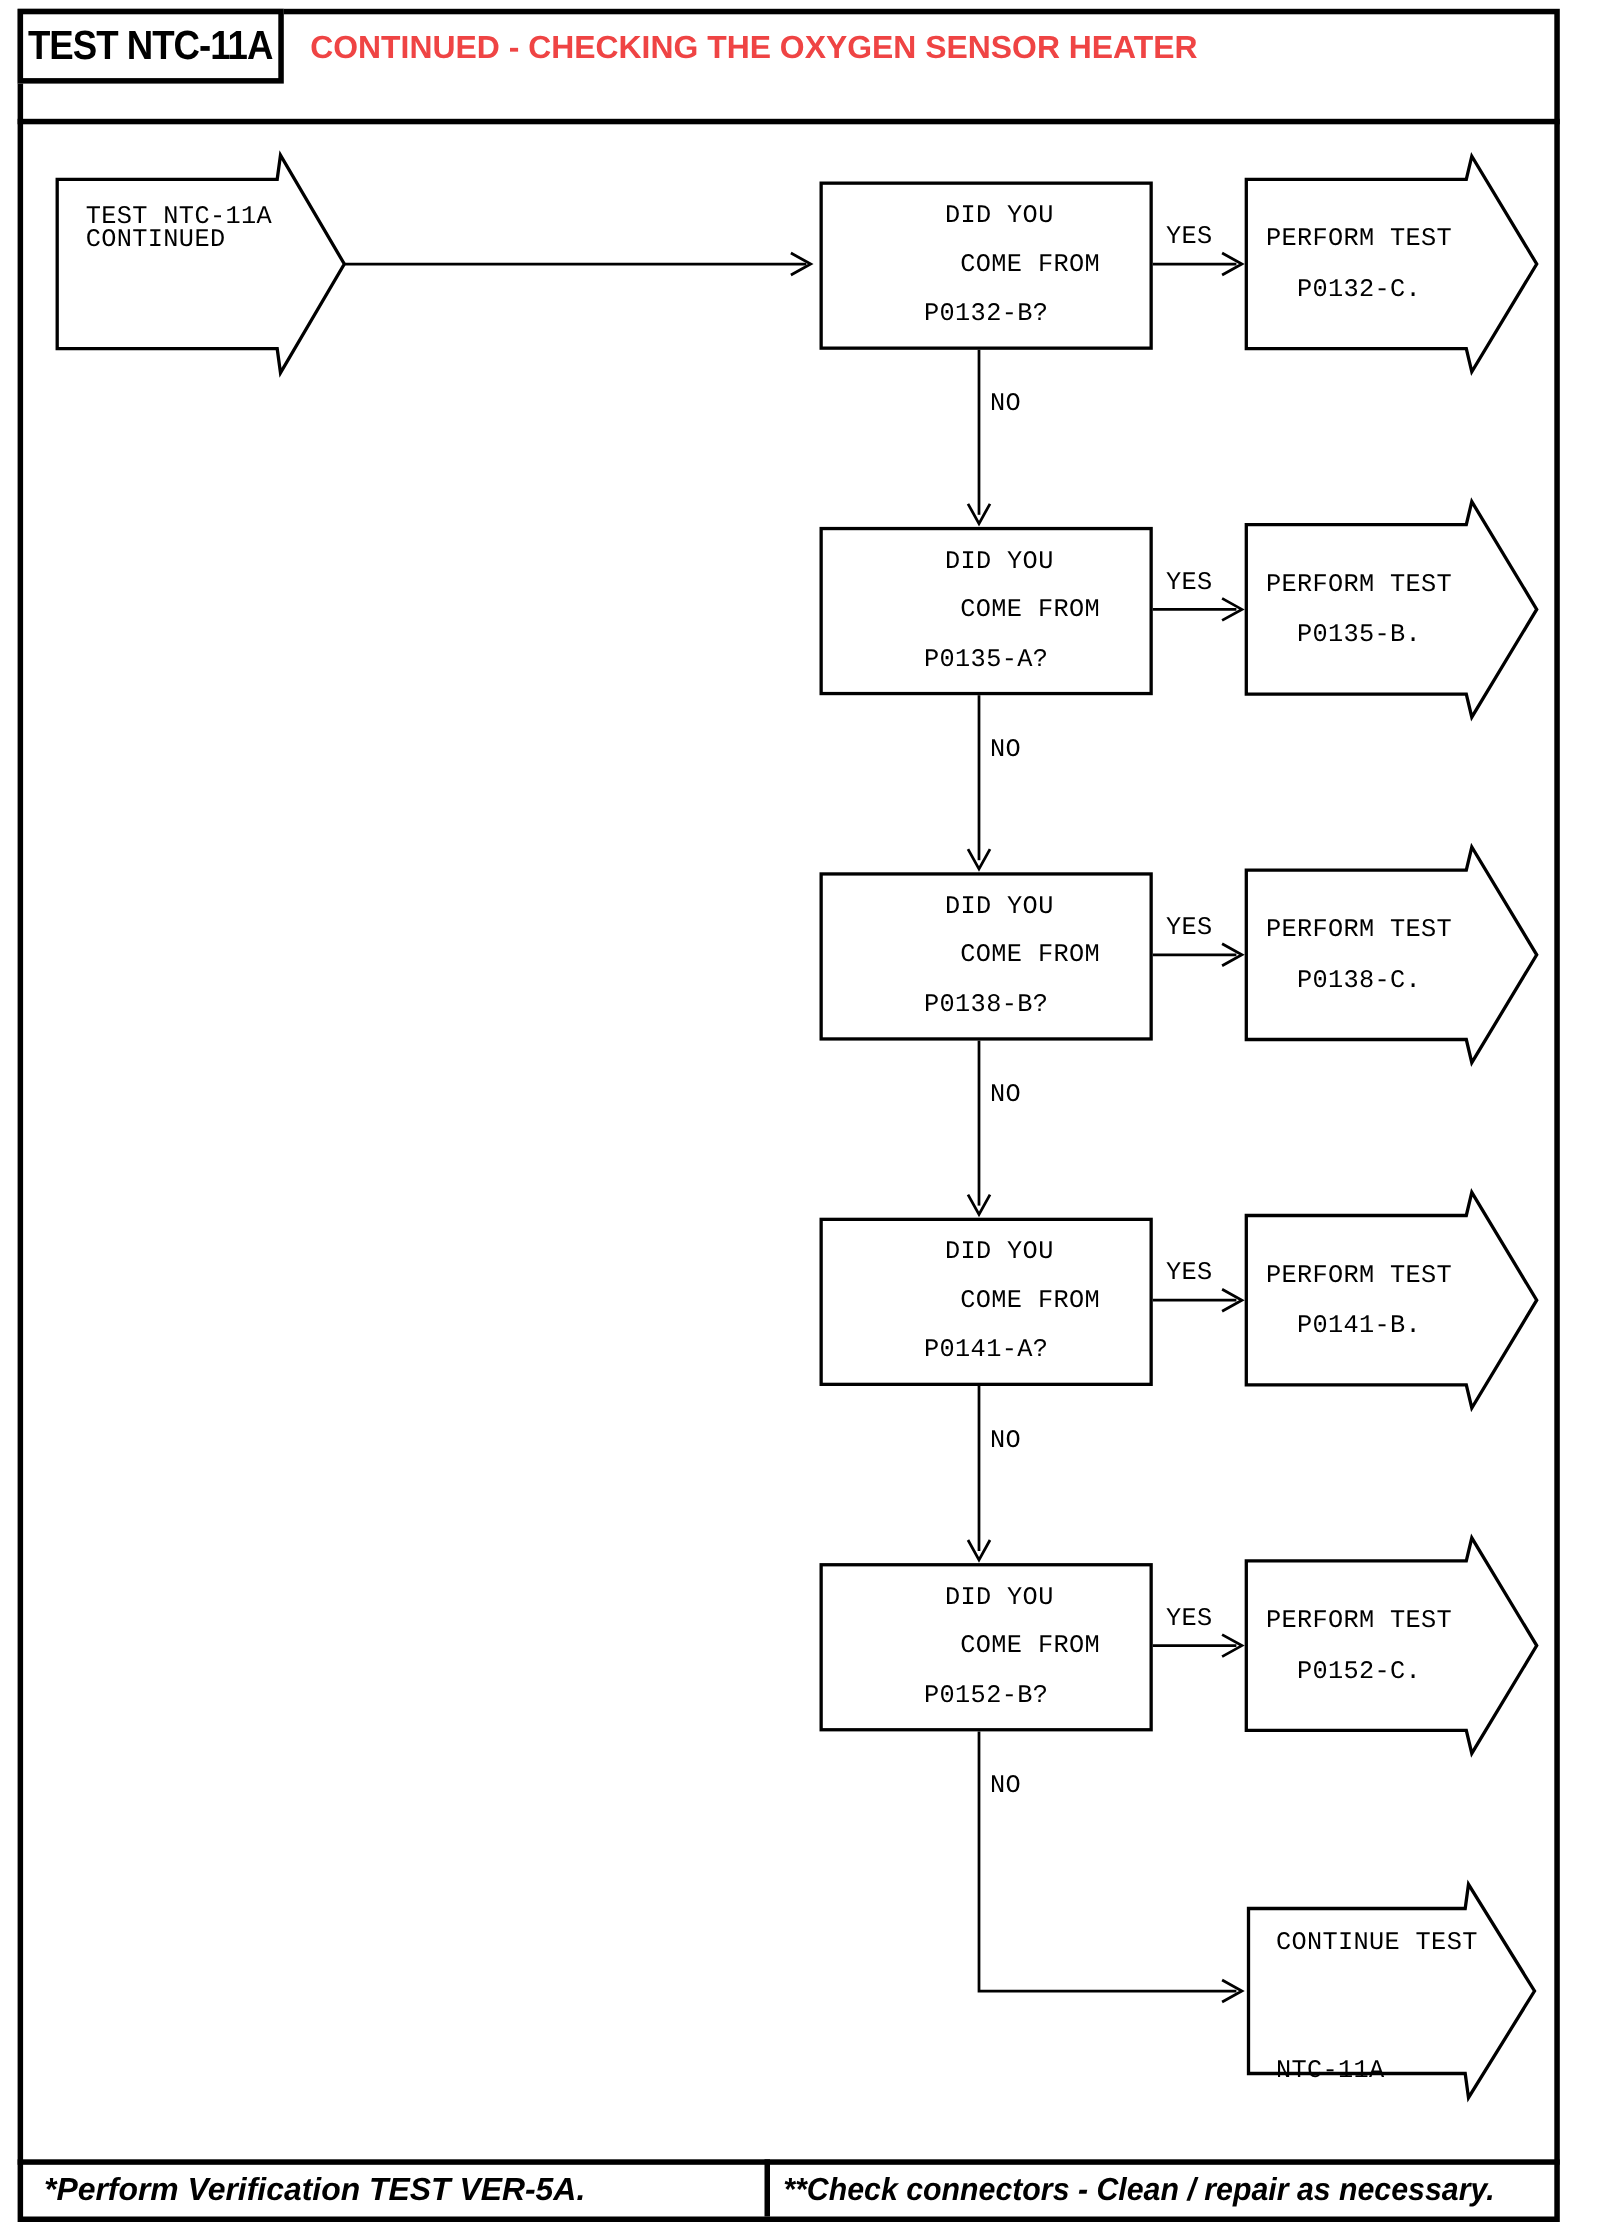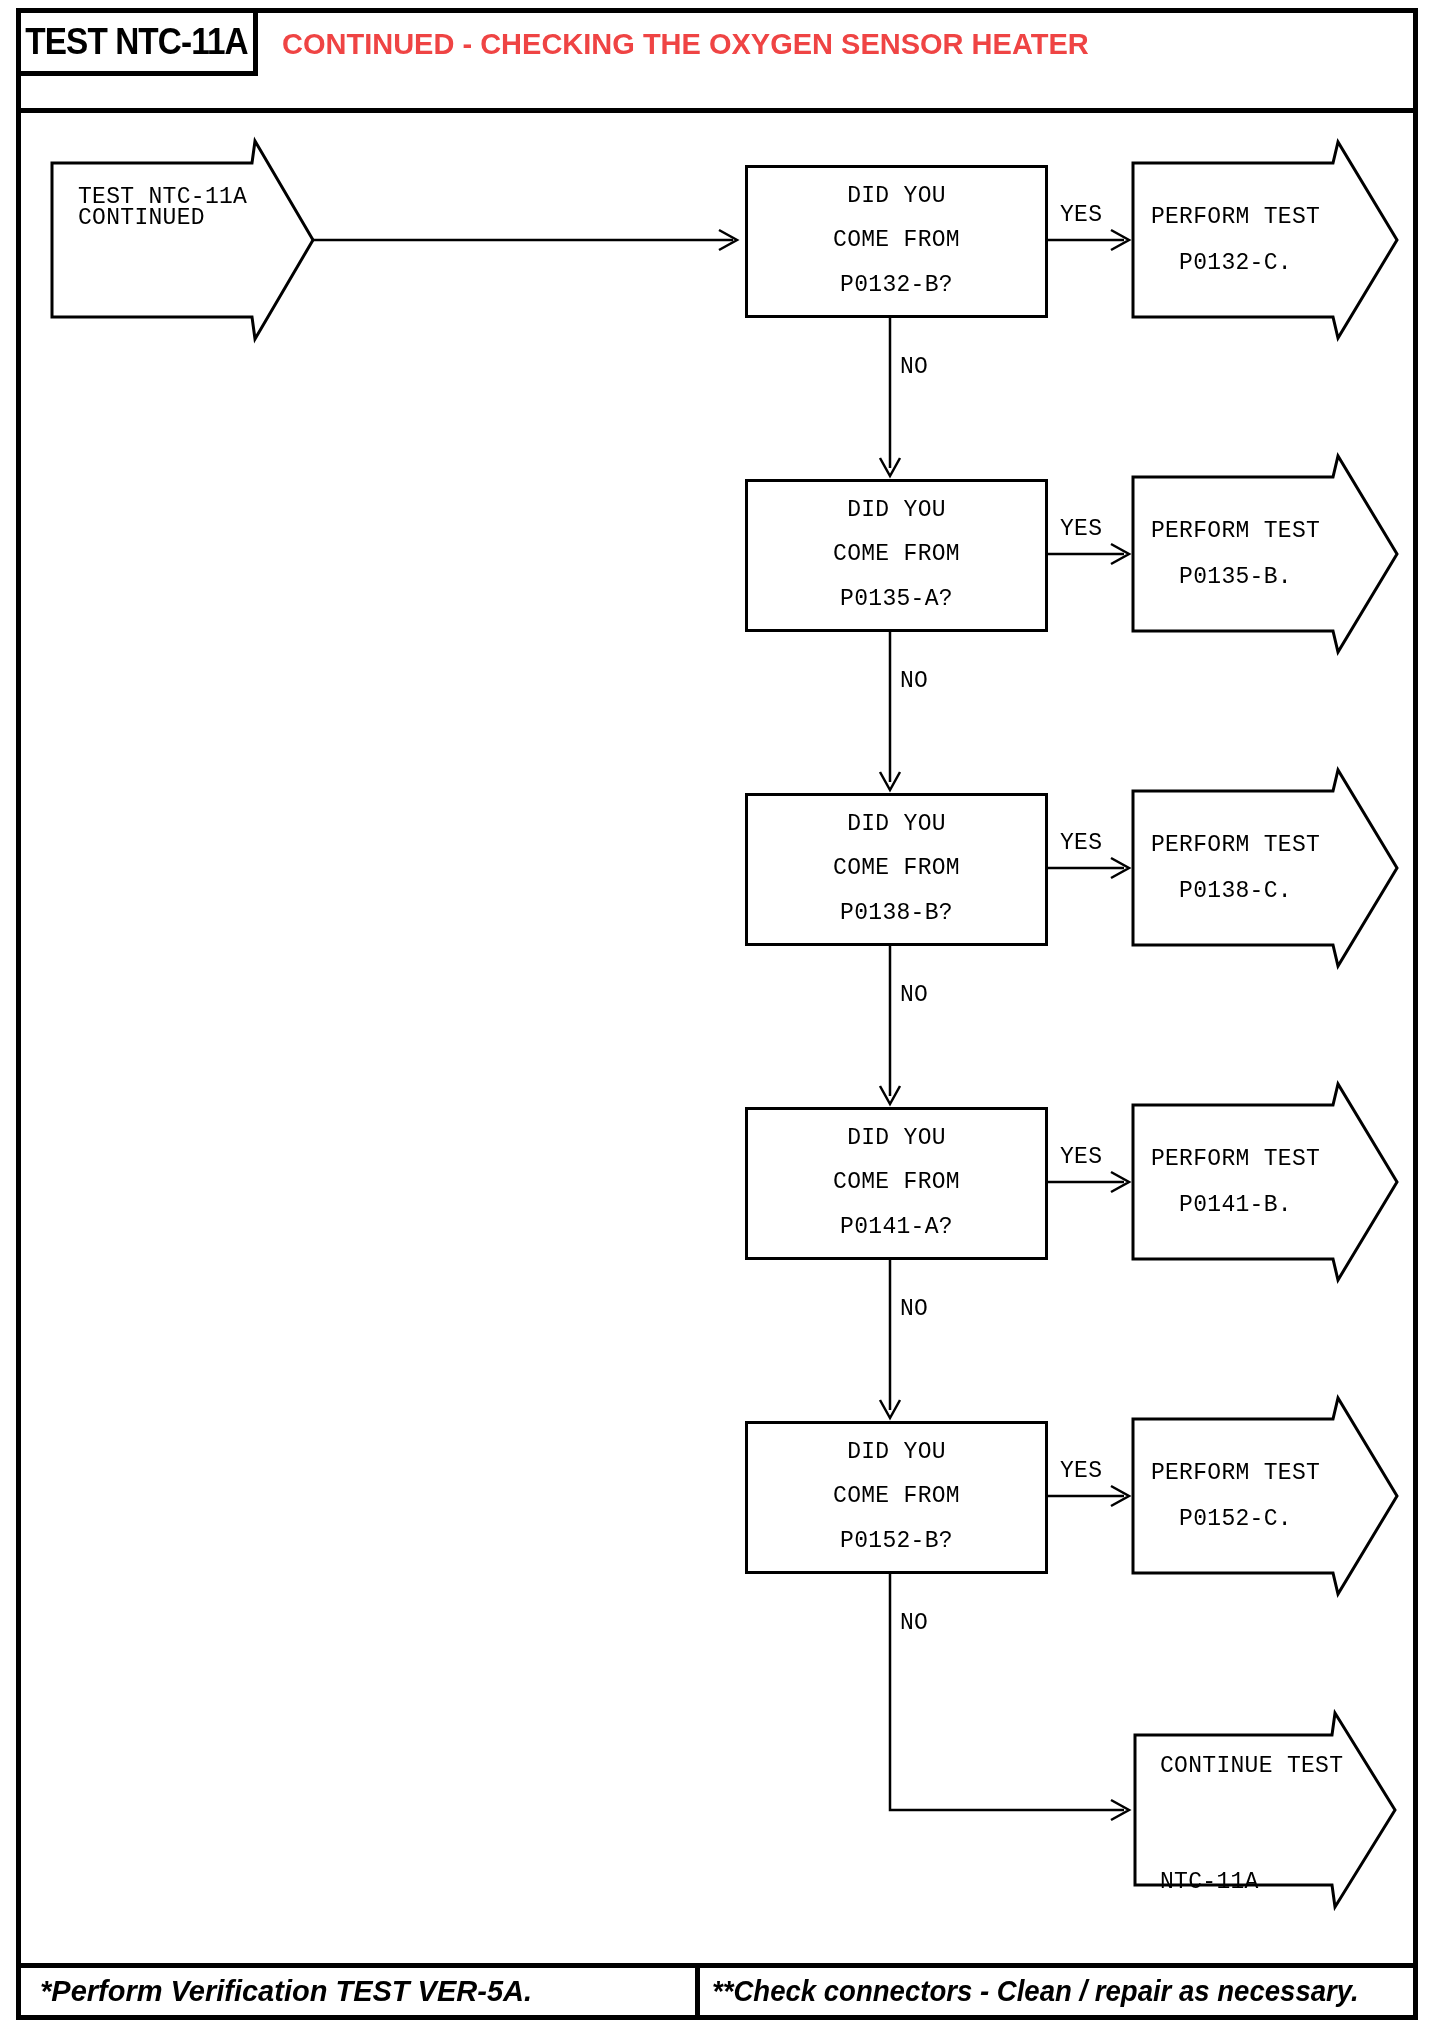--- a/index.html
+++ b/index.html
@@ -33,21 +33,21 @@
     font-family:"Liberation Mono","DejaVu Sans Mono",monospace;
     font-size:23px; line-height:28px; letter-spacing:0.3px;
   }
   .dbox {
     position:absolute; left:745px; width:297px; height:147px;
     border:3px solid #000; background:transparent; box-sizing:content-box;
   }
   .dline { position:absolute; left:0; width:100%; text-align:center;
     font-family:"Liberation Mono","DejaVu Sans Mono",monospace;
     font-size:23px; line-height:28px; letter-spacing:0.3px; color:#000; white-space:pre; }
-  .q1 { top:14px; } .q2 { top:58px; } .q3 { top:103px;text-align:center; }
+  .q1 { top:14px;margin-left:12px; } .q2 { top:58px;padding-left:40px; } .q3 { top:103px;text-align:center; }
   .ybox { position:absolute; left:1133px; width:205px; height:154px; }
   .yline1 { position:absolute; top:40px; left:0; width:100%; }
   .yline2 { position:absolute; top:86px; left:0; width:100%; }
   .footer-sep { position:absolute; left:16px; top:1963px; width:1402px; height:5px; background:#000; }
   .footer-div { position:absolute; left:695px; top:1963px; width:5px; height:52px; background:#000; }
   .footer-note {
     position:absolute; top:1974px; font-weight:bold; font-style:italic;
     font-size:29px; line-height:34px; color:#000; white-space:pre;
     transform-origin:left center;
   }

